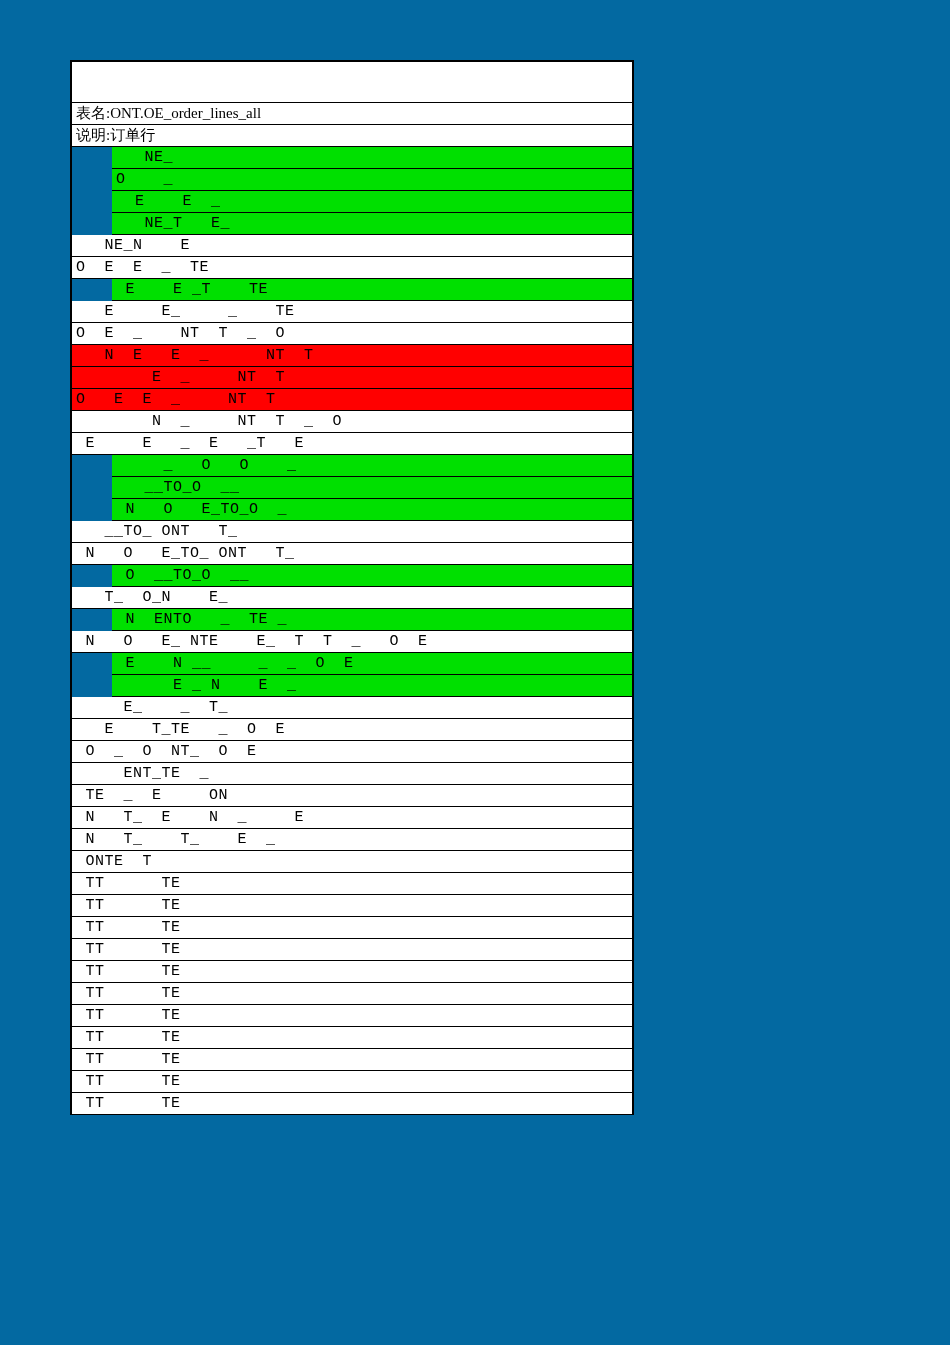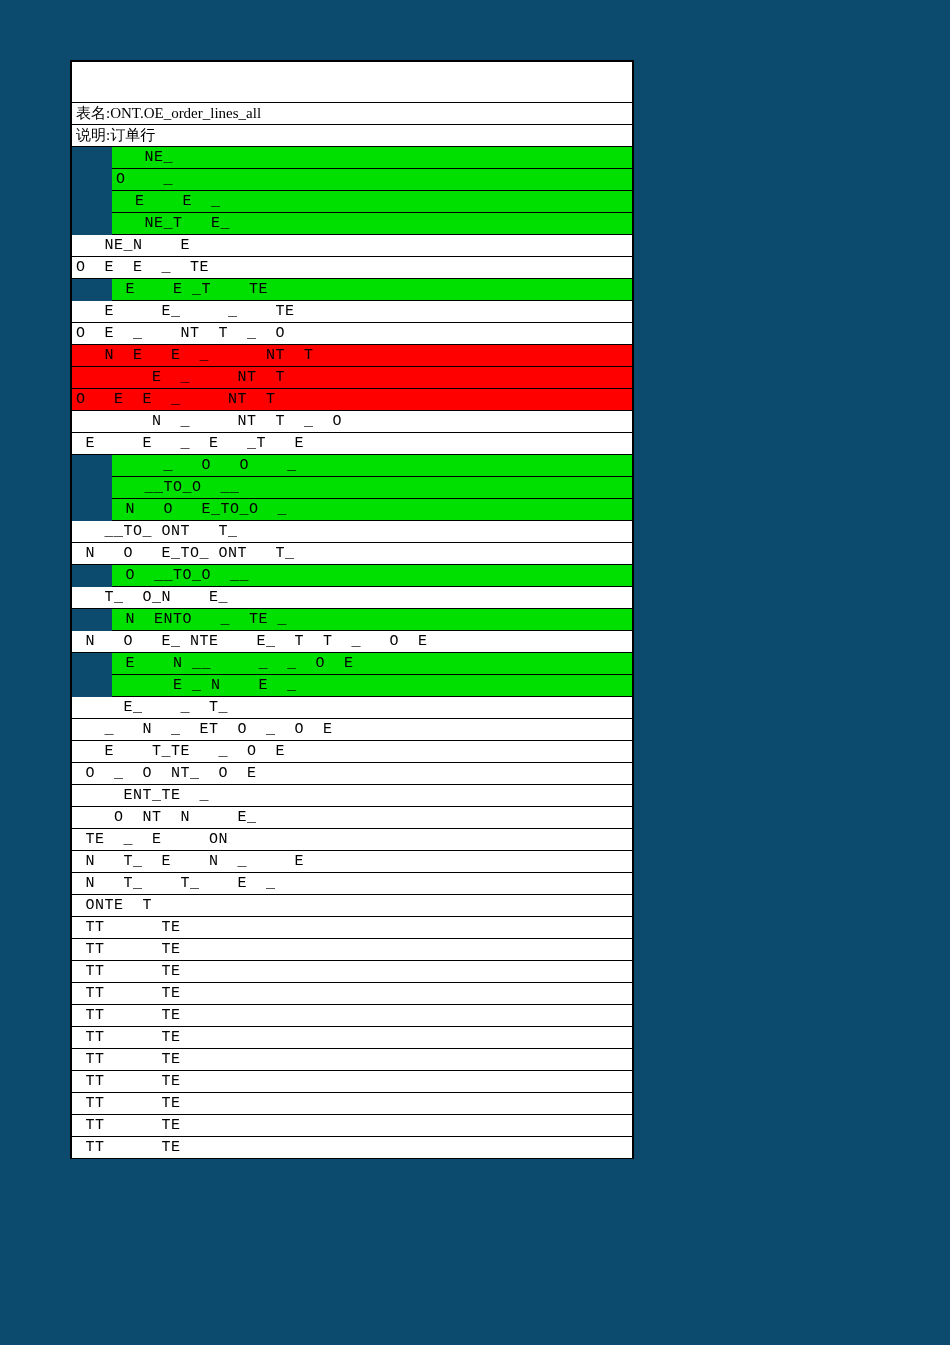--- a/index.html
+++ b/index.html
@@ -6,21 +6,21 @@
     margin: 0;
     padding: 0;
     background: #fff;
     font-family: "SimSun", "宋体", serif;
     font-size: 15px;
   }
   .page {
     width: 950px;
     height: 1345px;
     position: relative;
-    background: #0c4a6e;
+    background: #0369a1;
   }
   .table-wrap {
     position: absolute;
     left: 70px;
     top: 60px;
     width: 560px;
     border: 2px solid #000;
     border-bottom: none;
   }
   .row {
@@ -76,25 +76,23 @@
         <div class="row bg-green"> N   O   E_TO_O  _</div>
         <div class="row bg-white">   __TO_ ONT   T_</div>
         <div class="row bg-white"> N   O   E_TO_ ONT   T_</div>
         <div class="row bg-green"> O  __TO_O  __</div>
         <div class="row bg-white">   T_  O_N    E_</div>
         <div class="row bg-green"> N  ENTO   _  TE _</div>
         <div class="row bg-white"> N   O   E_ NTE    E_  T  T  _   O  E</div>
         <div class="row bg-green"> E    N __     _  _  O  E</div>
         <div class="row bg-green">      E _ N    E  _</div>
         <div class="row bg-white">     E_    _  T_</div>
-        <div class="row bg-white">   _   N  _  ET  O  _  O  E</div>
         <div class="row bg-white">   E    T_TE   _  O  E</div>
         <div class="row bg-white"> O  _  O  NT_  O  E</div>
         <div class="row bg-white">     ENT_TE  _</div>
-        <div class="row bg-white">    O  NT  N     E_</div>
         <div class="row bg-white"> TE  _  E     ON</div>
         <div class="row bg-white"> N   T_  E    N  _     E</div>
         <div class="row bg-white"> N   T_    T_    E  _</div>
         <div class="row bg-white"> ONTE  T</div>
         <div class="row bg-white"> TT      TE</div>
         <div class="row bg-white"> TT      TE</div>
         <div class="row bg-white"> TT      TE</div>
         <div class="row bg-white"> TT      TE</div>
         <div class="row bg-white"> TT      TE</div>
         <div class="row bg-white"> TT      TE</div>

